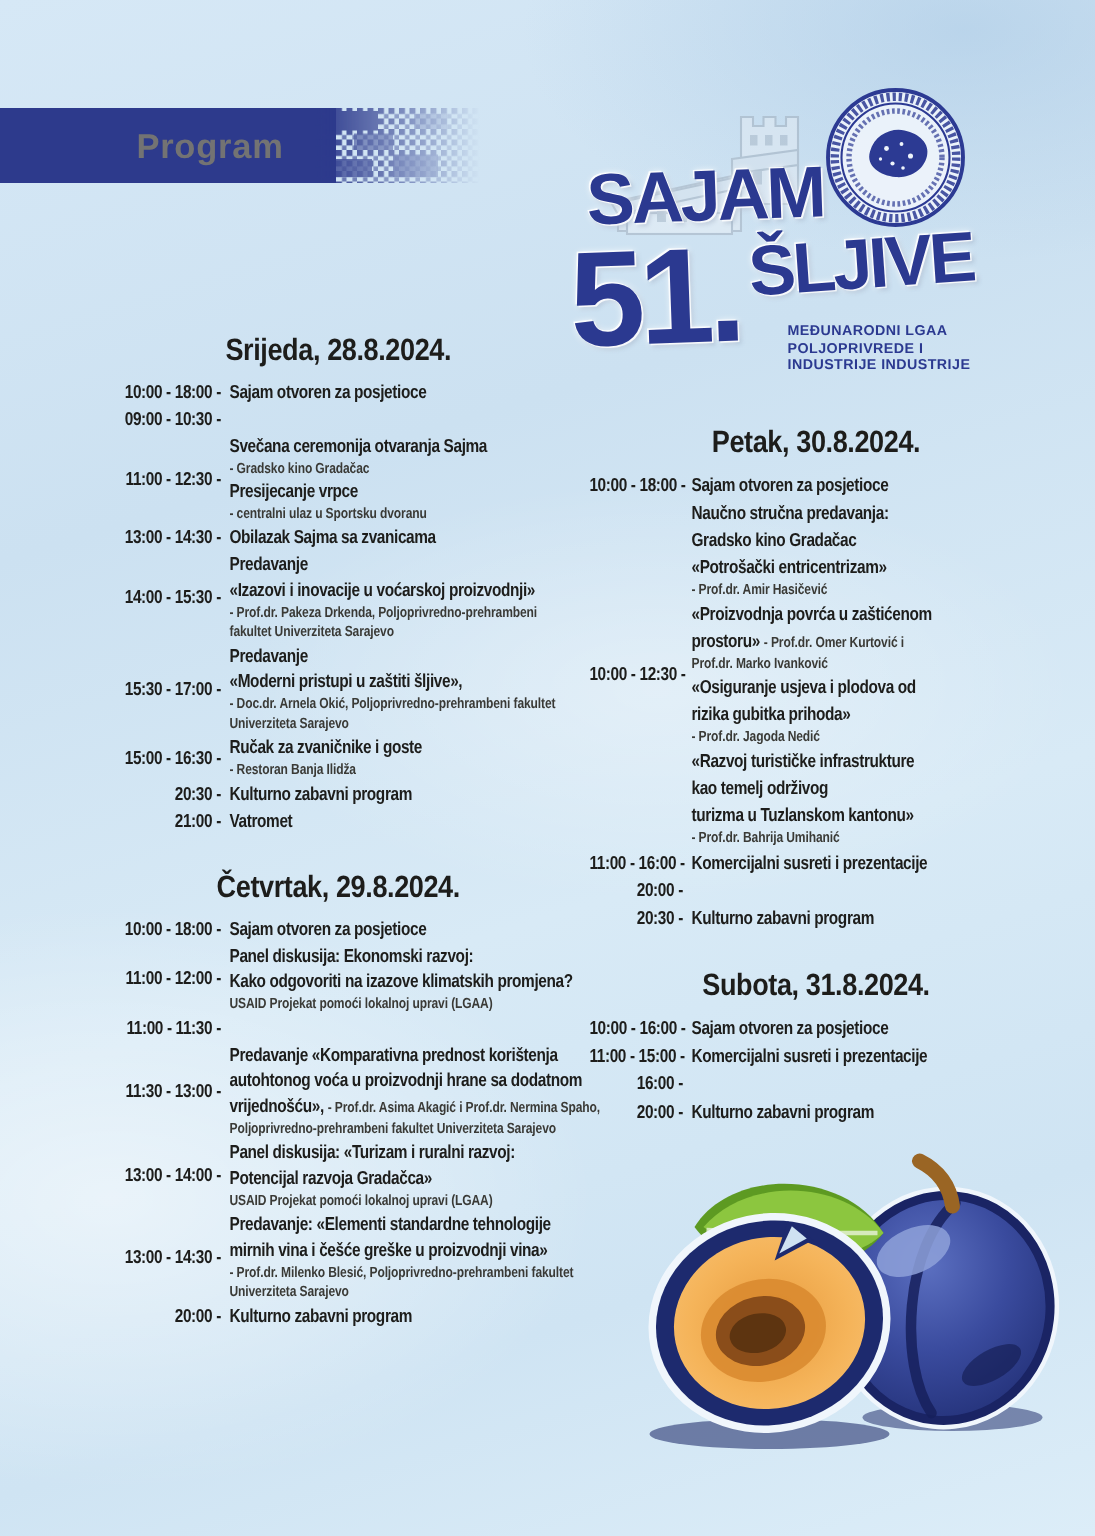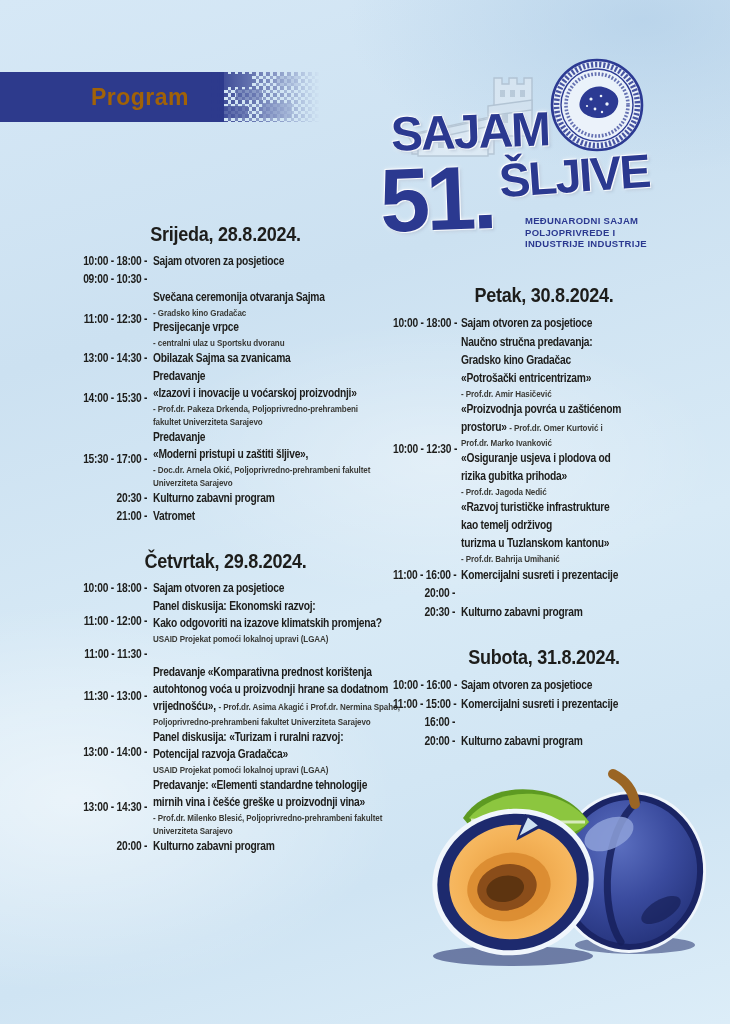--- a/index.html
+++ b/index.html
@@ -12,21 +12,21 @@
       radial-gradient(ellipse 400px 200px at 60% 45%, rgba(255,255,255,.35) 0%, rgba(255,255,255,0) 70%),
       linear-gradient(163deg,#d6e8f6 0%,#cce1f1 30%,#d8eaf6 58%,#cfe4f3 80%,#dcedf8 100%);
   }
   
   .banner{position:absolute;left:0;top:72px;width:320px;height:50px;}
   .banner-fill{position:absolute;left:0;top:0;width:210px;height:50px;background:#2d3a8c;}
   .banner-grunge{position:absolute;left:210px;top:0;}
   .banner-label{
     position:absolute;left:0;top:0;width:280px;height:50px;
     display:flex;align-items:center;justify-content:center;
-    color:#a16207;font-size:23px;font-weight:bold;letter-spacing:.5px;
+    color:#737373;font-size:23px;font-weight:bold;letter-spacing:.5px;
   }
   
   .castle{position:absolute;left:398px;top:56px;}
   .seal{position:absolute;left:549px;top:57px;}
   .logo-word{position:absolute;font-weight:800;color:#2b3990;
     text-shadow:0 0 5px rgba(255,255,255,.95),1px 1px 0 rgba(255,255,255,.85),-1px -1px 0 rgba(255,255,255,.85),2px 2px 3px rgba(120,140,170,.45);}
   .logo-sajam{left:391px;top:104px;font-size:48px;letter-spacing:-2px;transform:rotate(-2deg);}
   .logo-51{left:380px;top:148px;font-size:90px;letter-spacing:-4px;transform:rotate(-2deg);}
   .logo-sljive{left:499px;top:148px;font-size:47px;letter-spacing:-2px;transform:rotate(-4deg);}
   .logo-subtitle{position:absolute;left:525px;top:215px;color:#2b3990;font-size:9.5px;font-weight:bold;line-height:11.5px;letter-spacing:.3px;}
@@ -124,21 +124,21 @@
     <circle cx="46" cy="52" r="1.4"></circle>
       <circle cx="38" cy="49" r="1.1"></circle>
       <circle cx="53" cy="55" r="1.2"></circle>
   </g>
 </svg>
 
 <div class="logo-word logo-sajam">SAJAM</div>
 <div class="logo-word logo-51">51.</div>
 <div class="logo-word logo-sljive">ŠLJIVE</div>
 <div class="logo-subtitle">
-  <div>MEĐUNARODNI SAJAM</div>
+  <div>MEĐUNARODNI LGAA</div>
   <div>POLJOPRIVREDE I</div>
   <div>INDUSTRIJE INDUSTRIJE</div>
 </div>
 
 <div class="col col1">
     <div class="day">
       <div class="day-title">Srijeda, 28.8.2024.</div>
       <div class="entry">
         <div class="time">10:00 - 18:00 -</div>
         <div class="desc">
@@ -172,20 +172,27 @@
           <div class="line sub"><span>fakultet Univerziteta Sarajevo</span></div>
         </div>
       </div>
       <div class="entry">
         <div class="time">15:30 - 17:00 -</div>
         <div class="desc">
           <div class="line main"><span>Predavanje</span></div>
           <div class="line main"><span>«Moderni pristupi u zaštiti šljive»,</span></div>
           <div class="line sub"><span>- Doc.dr. Arnela Okić, Poljoprivredno-prehrambeni fakultet</span></div>
           <div class="line sub"><span>Univerziteta Sarajevo</span></div>
+        </div>
+      </div>
+      <div class="entry">
+        <div class="time">15:00 - 16:30 -</div>
+        <div class="desc">
+          <div class="line main"><span>Ručak za zvaničnike i goste</span></div>
+          <div class="line sub"><span>- Restoran Banja Ilidža</span></div>
         </div>
       </div>
       <div class="entry">
         <div class="time">20:30 -</div>
         <div class="desc">
           <div class="line main"><span>Kulturno zabavni program</span></div>
         </div>
       </div>
       <div class="entry">
         <div class="time">21:00 -</div>

